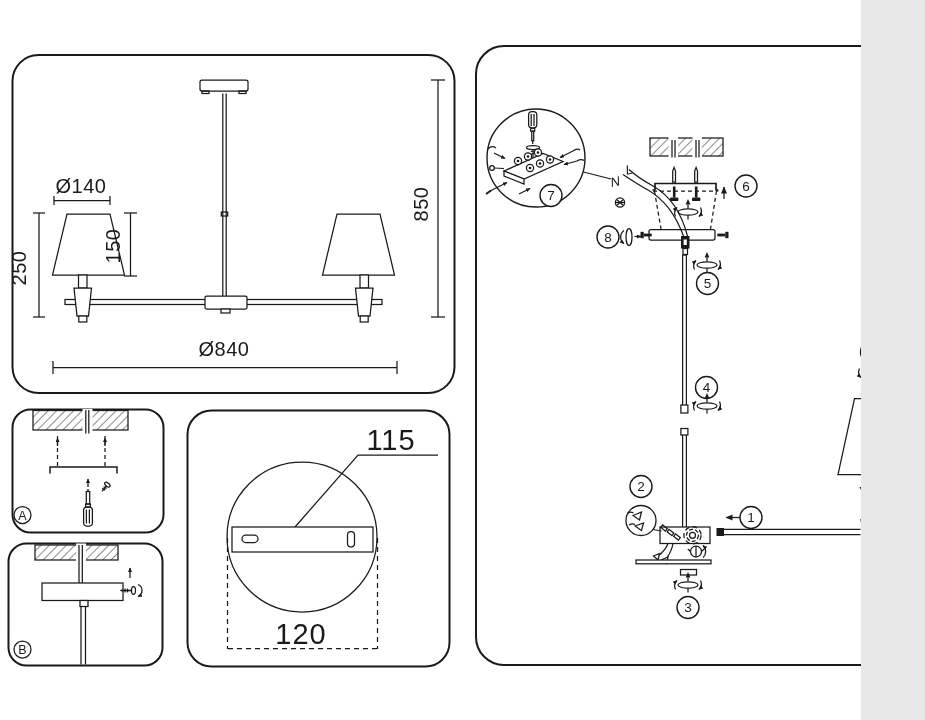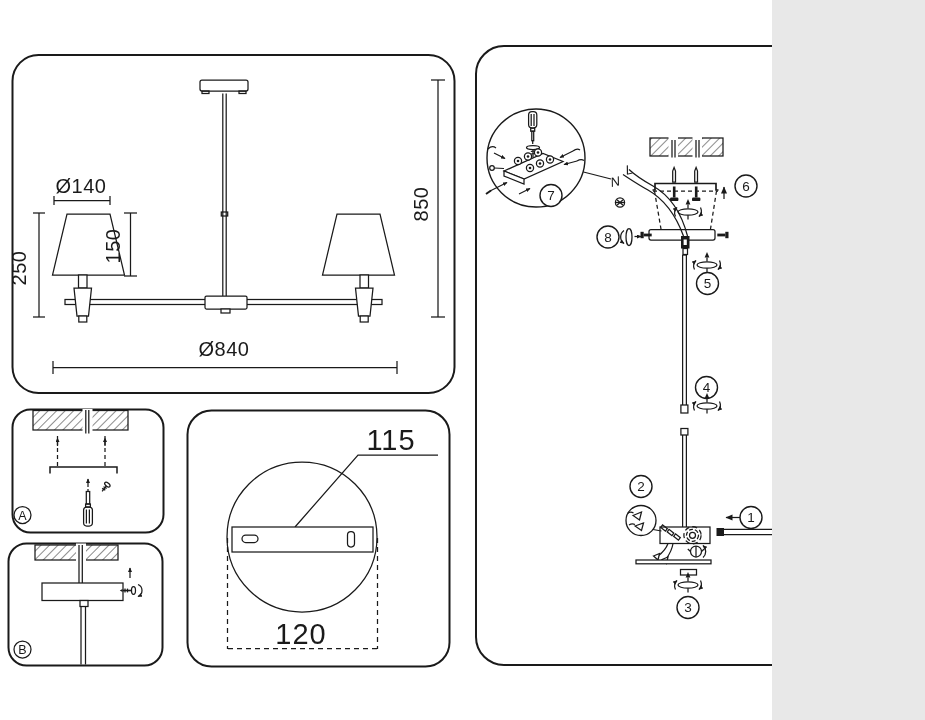--- a/index.html
+++ b/index.html
@@ -1,16 +1,16 @@
 <!DOCTYPE html>
 <html><head>
 <meta charset="utf-8">
 <style>
   html,body{margin:0;padding:0;background:#e8e8e8;}
-  .page{position:relative;width:772px;height:720px;background:#ffffff;overflow:hidden;
+  .page{position:relative;width:861px;height:720px;background:#ffffff;overflow:hidden;
         font-family:"Liberation Sans",sans-serif;}
   svg.sheet{position:absolute;left:0;top:0;}
   text{fill:#1a1a1a;font-family:"Liberation Sans",sans-serif;}
   .dim{font-size:20px;letter-spacing:0.5px;}
   .big{font-size:29px;letter-spacing:1px;}
   .badge-t{font-size:13.5px;}
   .ab{font-size:12.5px;}
   .wire{font-size:13px;font-style:italic;}
 </style>
 </head>

